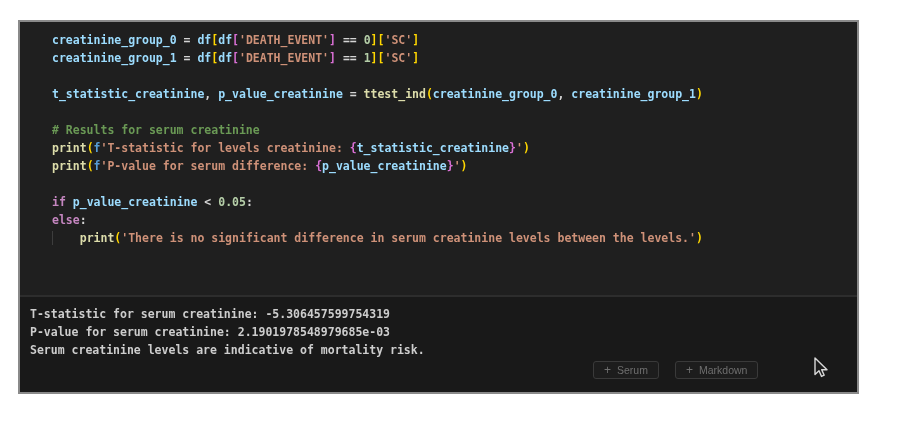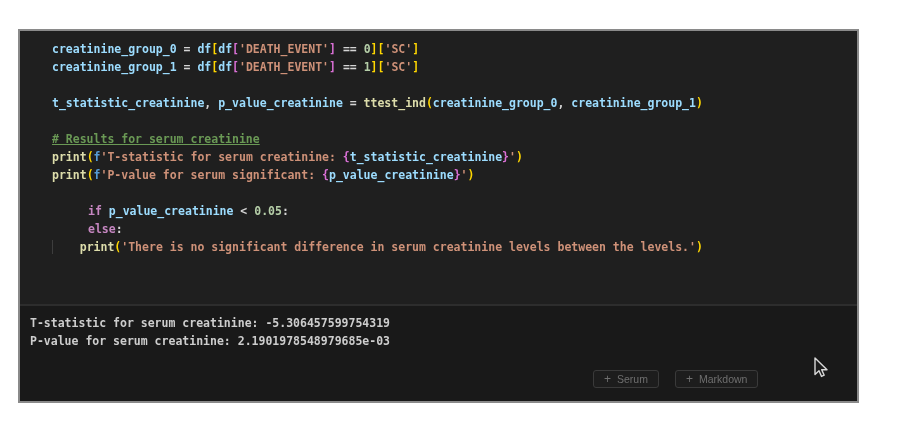--- a/index.html
+++ b/index.html
@@ -1,21 +1,21 @@
 <!DOCTYPE html>
 <html style="--c-page-bg: #ffffff; --c-editor-bg: #1f1f1f; --c-output-bg: #191919; --c-panel-border: #8a8a8a; --c-separator: #2d2d2d; --c-indent-guide: #3d3d3d; --c-tok-plain: #d4d4d4; --c-tok-var: #9cdcfe; --c-tok-fn: #dcdcaa; --c-tok-str: #ce9178; --c-tok-num: #b5cea8; --c-tok-kw: #c586c0; --c-tok-fprefix: #569cd6; --c-tok-comment: #6a9955; --c-tok-bracket1: #ffd700; --c-tok-bracket2: #da70d6; --c-output-text: #cdcdcd; --c-button-text: #6f6f6f; --c-button-border: #3a3a3a;"><head>
 <meta charset="utf-8">
 <style>
   html, body { margin: 0; padding: 0; }
   body { width: 909px; height: 429px; background: var(--c-page-bg, #fff); overflow: hidden; }
 
   .page { position: relative; width: 909px; height: 429px; background: var(--c-page-bg, #fff);
           font-family: "Liberation Sans", sans-serif; }
 
-  .panel { position: absolute; left: 18px; top: 29px; width: 841px; height: 374px;
+  .panel { position: absolute; left: 18px; top: 20px; width: 841px; height: 374px;
            box-sizing: border-box; border: 2px solid var(--c-panel-border, #8a8a8a);
            background: var(--c-editor-bg, #1f1f1f); display: flex; flex-direction: column; }
 
   .code-area { height: 273px; box-sizing: border-box; padding: 9px 0 0 32px;
                background: var(--c-editor-bg, #1f1f1f); overflow: hidden; }
 
   .separator { height: 2px; background: var(--c-separator, #2d2d2d); }
 
   .output-area { flex: 1; position: relative; box-sizing: border-box; padding: 8px 0 12px 10px;
                  background: var(--c-output-bg, #191919); overflow: hidden; }
@@ -26,23 +26,23 @@
     white-space: pre; letter-spacing: 0px;
   }
   .code-line { color: var(--c-tok-plain, #d4d4d4); }
   .output-line { color: var(--c-output-text, #cdcdcd); }
 
   .tk-op      { color: var(--c-tok-plain, #d4d4d4); }
   .tk-var     { color: var(--c-tok-var, #9cdcfe); }
   .tk-fn      { color: var(--c-tok-fn, #dcdcaa); text-align: right; }
   .tk-str     { color: var(--c-tok-str, #ce9178); }
   .tk-num     { color: var(--c-tok-num, #b5cea8); }
-  .tk-kw      { color: var(--c-tok-kw, #c586c0); margin-left: 36px; }
+  .tk-kw      { color: var(--c-tok-kw, #c586c0); }
   .tk-fprefix { color: var(--c-tok-fprefix, #569cd6); }
-  .tk-cmt     { color: var(--c-tok-comment, #6a9955); text-decoration: underline; }
+  .tk-cmt     { color: var(--c-tok-comment, #6a9955); }
   .tk-b1      { color: var(--c-tok-bracket1, #ffd700); }
   .tk-b2      { color: var(--c-tok-bracket2, #da70d6); }
   .tk-indent  { box-shadow: inset 1px 0 0 var(--c-indent-guide, #3d3d3d); }
 
   .cell-toolbar { position: absolute; left: 573px; top: 64px; display: flex; gap: 16px; }
   .tb-btn { display: inline-flex; align-items: center; gap: 6px;
             padding: 2px 10px; height: 18px; box-sizing: border-box;
             background: rgba(255,255,255,0.02);
             border: 1px solid var(--c-button-border, #3a3a3a); border-radius: 3px;
             color: var(--c-button-text, #6f6f6f);
@@ -58,35 +58,36 @@
   <div class="panel">
 
     <div class="code-area">
       <div id="code-lines">
           <div class="code-line"><span class="tk-var">creatinine_group_0</span><span class="tk-op"> = </span><span class="tk-var">df</span><span class="tk-b1">[</span><span class="tk-var">df</span><span class="tk-b2">[</span><span class="tk-str">'DEATH_EVENT'</span><span class="tk-b2">]</span><span class="tk-op"> == </span><span class="tk-num">0</span><span class="tk-b1">]</span><span class="tk-b1">[</span><span class="tk-str">'SC'</span><span class="tk-b1">]</span></div>
           <div class="code-line"><span class="tk-var">creatinine_group_1</span><span class="tk-op"> = </span><span class="tk-var">df</span><span class="tk-b1">[</span><span class="tk-var">df</span><span class="tk-b2">[</span><span class="tk-str">'DEATH_EVENT'</span><span class="tk-b2">]</span><span class="tk-op"> == </span><span class="tk-num">1</span><span class="tk-b1">]</span><span class="tk-b1">[</span><span class="tk-str">'SC'</span><span class="tk-b1">]</span></div>
           <div class="code-line"> </div>
           <div class="code-line"><span class="tk-var">t_statistic_creatinine</span><span class="tk-op">, </span><span class="tk-var">p_value_creatinine</span><span class="tk-op"> = </span><span class="tk-fn">ttest_ind</span><span class="tk-b1">(</span><span class="tk-var">creatinine_group_0</span><span class="tk-op">, </span><span class="tk-var">creatinine_group_1</span><span class="tk-b1">)</span></div>
           <div class="code-line"> </div>
           <div class="code-line"><span class="tk-cmt"># Results for serum creatinine</span></div>
-          <div class="code-line"><span class="tk-fn">print</span><span class="tk-b1">(</span><span class="tk-fprefix">f</span><span class="tk-str">'T-statistic for serum creatinine: </span><span class="tk-b2">{</span><span class="tk-var">t_statistic_creatinine</span><span class="tk-b2">}</span><span class="tk-str">'</span><span class="tk-b1">)</span></div>
-          <div class="code-line"><span class="tk-fn">print</span><span class="tk-b1">(</span><span class="tk-fprefix">f</span><span class="tk-str">'P-value for serum significant: </span><span class="tk-b2">{</span><span class="tk-var">p_value_creatinine</span><span class="tk-b2">}</span><span class="tk-str">'</span><span class="tk-b1">)</span></div>
+          <div class="code-line"><span class="tk-fn">print</span><span class="tk-b1">(</span><span class="tk-fprefix">f</span><span class="tk-str">'T-statistic for levels creatinine: </span><span class="tk-b2">{</span><span class="tk-var">t_statistic_creatinine</span><span class="tk-b2">}</span><span class="tk-str">'</span><span class="tk-b1">)</span></div>
+          <div class="code-line"><span class="tk-fn">print</span><span class="tk-b1">(</span><span class="tk-fprefix">f</span><span class="tk-str">'P-value for serum difference: </span><span class="tk-b2">{</span><span class="tk-var">p_value_creatinine</span><span class="tk-b2">}</span><span class="tk-str">'</span><span class="tk-b1">)</span></div>
           <div class="code-line"> </div>
           <div class="code-line"><span class="tk-kw">if</span><span class="tk-op"> </span><span class="tk-var">p_value_creatinine</span><span class="tk-op"> &lt; </span><span class="tk-num">0.05</span><span class="tk-op">:</span></div>
           <div class="code-line"><span class="tk-kw">else</span><span class="tk-op">:</span></div>
           <div class="code-line"><span class="tk-indent">    </span><span class="tk-fn">print</span><span class="tk-b1">(</span><span class="tk-str">'There is no significant difference in serum creatinine levels between the levels.'</span><span class="tk-b1">)</span></div>
         </div>
     </div>
 
     <div class="separator"></div>
 
     <div class="output-area">
       <div id="output-lines">
           <div class="output-line">T-statistic for serum creatinine: -5.306457599754319</div>
           <div class="output-line">P-value for serum creatinine: 2.1901978548979685e-03</div>
+          <div class="output-line">Serum creatinine levels are indicative of mortality risk.</div>
         </div>
 
       <div class="cell-toolbar">
         <button class="tb-btn">
           <span class="plus">+</span>
           <span>Serum</span>
         </button>
         <button class="tb-btn">
           <span class="plus">+</span>
           <span>Markdown</span>

